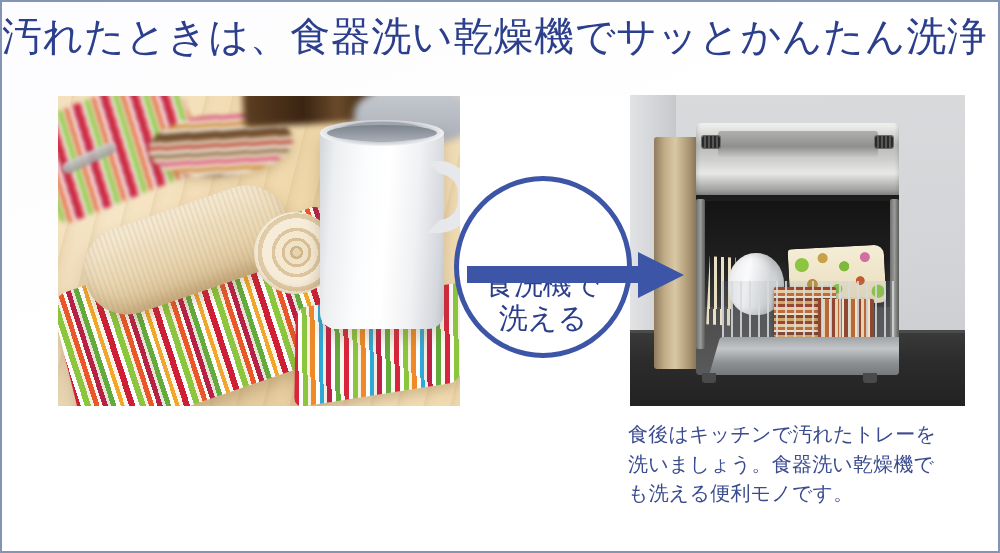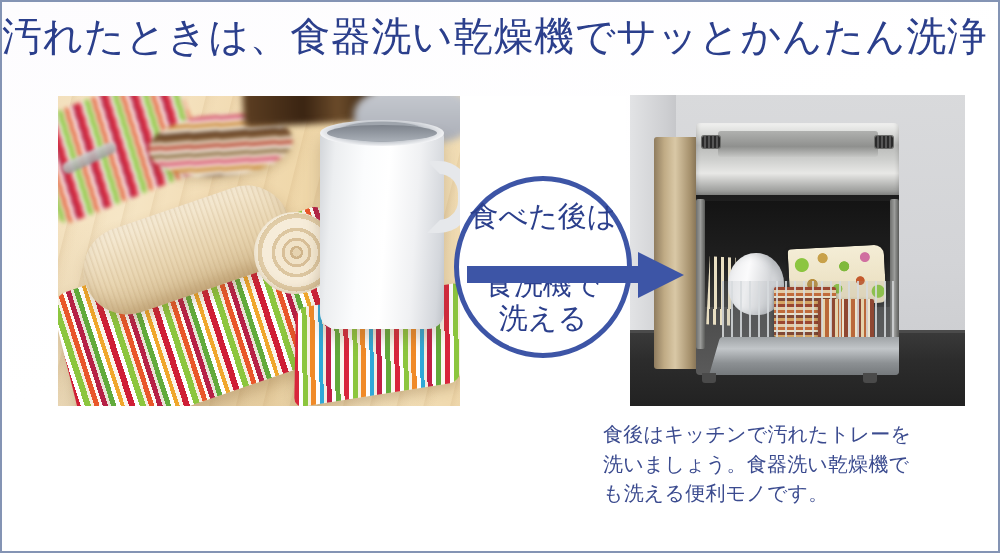--- a/index.html
+++ b/index.html
@@ -565,21 +565,21 @@
   .caption {
     position: absolute;
     color: #3b4b8f;
     font-size: 20px;
     line-height: 1.48;
     z-index: 5;
     white-space: pre-line;
     letter-spacing: 0.2px;
   }
   #caption-left  { left: 53px;  top: 418px; width: 470px; }
-  #caption-right { left: 601px; top: 418px; width: 345px; }
+  #caption-right { left: 626px; top: 418px; width: 345px; }
 </style>
 </head>
 <body>
 
 <div id="page">
 
   <div id="headline">汚れたときは、食器洗い乾燥機でサッとかんたん洗浄！！</div>
 
   <div id="photo-left" class="photo" aria-label="おしぼり入れとコースターと白いマグカップが木のテーブルに置かれている写真">
     <div class="wood"></div>
@@ -643,21 +643,20 @@
 
       <div class="dw-foot"></div>
       <div class="dw-foot r"></div>
     </div>
   </div>
 
   <div id="callout-mask"></div>
 
   <div id="callout">
     <div class="callout-disc"></div>
-    <div class="callout-text" id="callout-line1">食べた後は</div>
     <div class="callout-text" id="callout-line3">洗える</div>
     <div class="callout-text" id="callout-line2">食洗機で</div>
   </div>
 
   <div id="arrow">
     <div class="arrow-shaft"></div>
     <div class="arrow-head"></div>
   </div>
 
 

